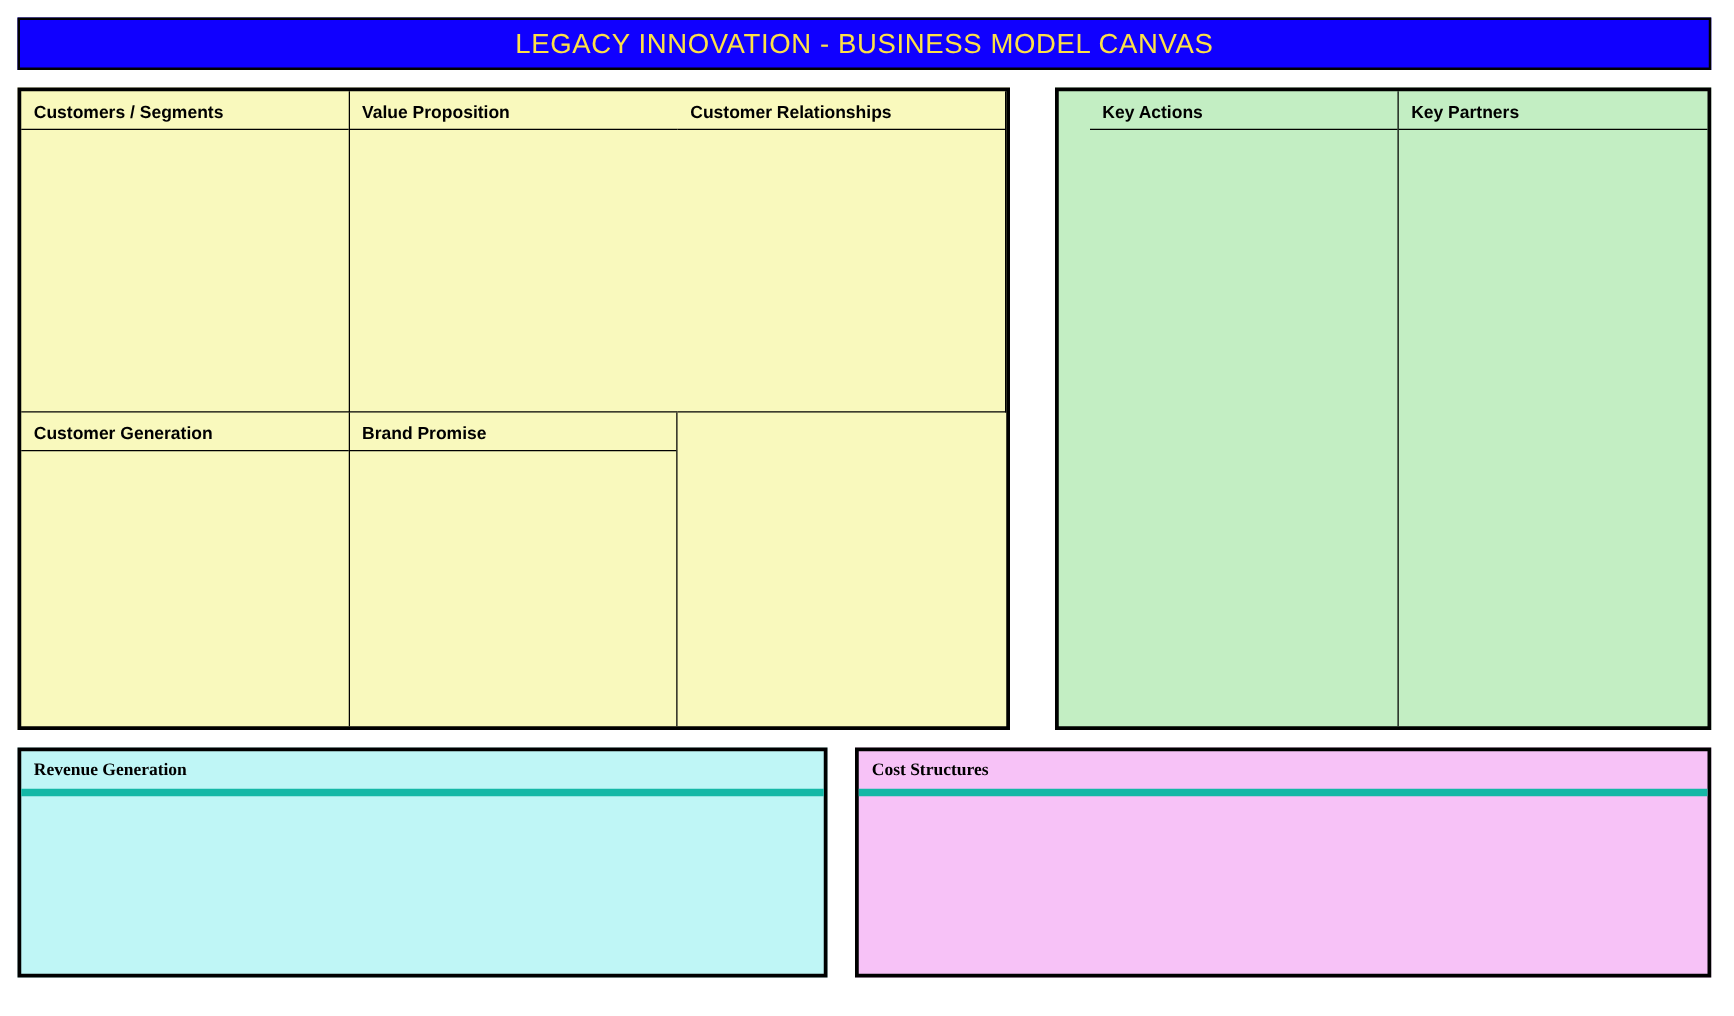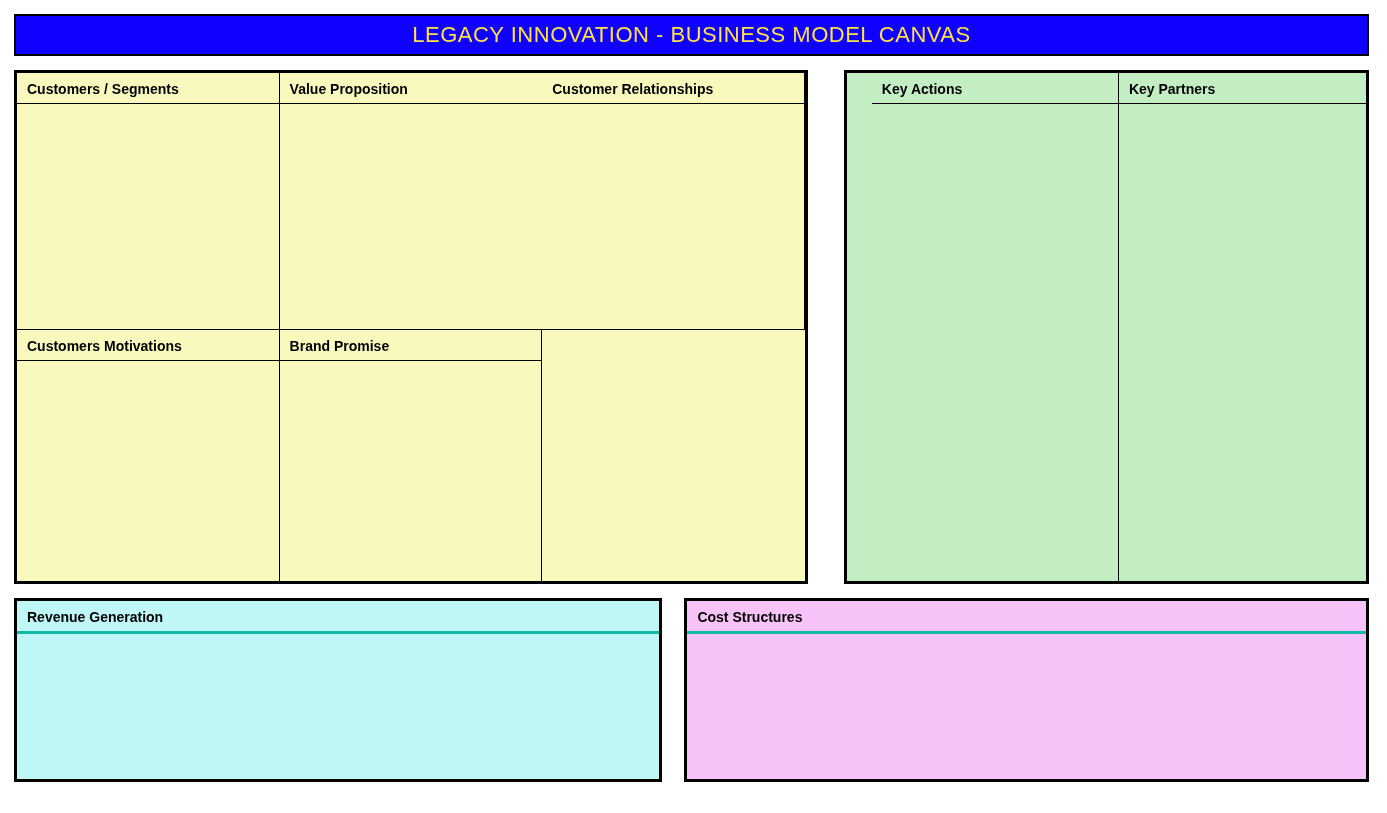--- a/index.html
+++ b/index.html
@@ -73,21 +73,22 @@
       height: 184px;
     }
     .panel-pink {
       border: 3px solid #000;
       background: #F7C2F7;
       width: 699px;
       height: 184px;
     }
     .panel-blue .cell-head,
     .panel-pink .cell-head {
-      border-bottom: 3px solid #14b8a6;
+      border-bottom: 6px solid #14b8a6;
+      font-family: Liberation Serif, serif;
     }
   </style>
 </head>
 <body>
 
 <div class="title-bar">
   <span>LEGACY INNOVATION</span><span>   -   </span><span>BUSINESS MODEL CANVAS</span>
 </div>
 
 <div class="row-main">
@@ -96,21 +97,21 @@
     <div class="cell br bb">
       <div class="cell-head">Customers / Segments</div>
     </div>
     <div class="cell bb">
       <div class="cell-head">Value Proposition</div>
     </div>
     <div class="cell br bb">
       <div class="cell-head">Customer Relationships</div>
     </div>
     <div class="cell br">
-      <div class="cell-head">Customers Motivations</div>
+      <div class="cell-head">Customer Generation</div>
     </div>
     <div class="cell br">
       <div class="cell-head">Brand Promise</div>
     </div>
   </div>
 
   <div class="panel-green">
     <div class="cell br span2row">
       <div class="cell-head">Key Actions</div>
     </div>

